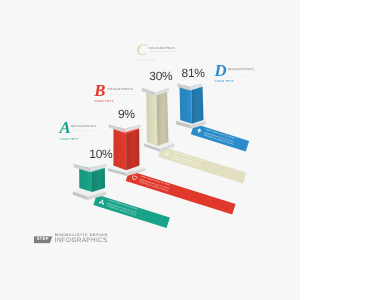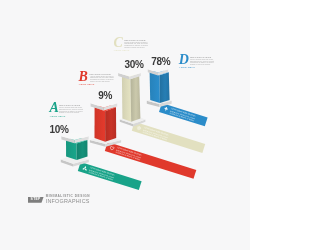--- a/index.html
+++ b/index.html
@@ -1,16 +1,16 @@
 <!DOCTYPE html>
 <html><head><meta charset="utf-8"><style>
 html,body{margin:0;padding:0;width:250px;height:250px;background:#fff;overflow:hidden}
 #stage{position:relative;width:250px;height:250px;background:#f7f7f8;font-family:"Liberation Sans",sans-serif}
 svg.scene{position:absolute;left:0;top:0}
-.pct{position:absolute;font-size:10px;font-weight:bold;color:#3a3a3a;transform:translateX(-50%);letter-spacing:-0.3px}
+.pct{position:absolute;font-size:10px;font-weight:normal;color:#3a3a3a;transform:translateX(-50%);letter-spacing:-0.3px}
 .badge{position:absolute;width:9px;text-align:center}
 .bl{font-family:"Liberation Serif",serif;font-style:italic;font-weight:bold;font-size:14px;line-height:10.5px}
 .bs{font-size:2.5px;letter-spacing:0.2px;margin-top:1.2px;white-space:nowrap}
 .txtblk{position:absolute;width:24px}
 .txtblk .ln:first-of-type{margin-top:0.4px}
 .hd{font-size:2.5px;line-height:3px;color:#9c9c9c;letter-spacing:0.18px;font-weight:bold}
 .ln{font-size:1.95px;line-height:1.75px;color:#b0b0b0;white-space:nowrap;overflow:hidden;letter-spacing:-0.02px}
 .ribcontent{position:absolute;transform-origin:0 0;display:flex;align-items:center;gap:1.6px;padding-left:3.2px;height:9.3px;box-sizing:border-box}
 .ribicon{width:5.4px;height:5.4px;flex:0 0 auto}
 .riblines{width:26px;padding-top:0.3px}
@@ -97,21 +97,21 @@
 <polygon points="146.8,100.7 159.3,104.10000000000001 159.3,107.10000000000001 146.8,103.7" fill="#c6c6c6"></polygon>
       <polygon points="171.6,100.7 159.3,104.10000000000001 159.3,107.10000000000001 171.6,103.7" fill="#d8d8d8"></polygon>
       <polygon points="146.8,100.7 159.3,97.3 171.6,100.7 159.3,104.10000000000001" fill="#efefef"></polygon>
 <polygon points="149.6,72.2 159.6,75.2 159.9,103.1 150.2,100.1" fill="url(#lg3)"></polygon>
       <polygon points="168.8,72.2 159.6,75.2 159.9,103.1 169.6,100.1" fill="url(#rg3)"></polygon>
       <polygon points="149.6,72.2 159.6,69.2 168.8,72.2 159.6,75.2" fill="#2f9add"></polygon>
 <polygon points="147.8,69.2 158.0,72.5 158.0,75.5 147.8,72.2" fill="#d0d0d0"></polygon>
       <polygon points="168.2,69.2 158.0,72.5 158.0,75.5 168.2,72.2" fill="#dfdfdf"></polygon>
       <polygon points="147.8,69.2 158.0,65.9 168.2,69.2 158.0,72.5" fill="#f8f8f8"></polygon>
     </svg>
-<div class="pct" style="left:59px;top:123.8px">10%</div>
+<div class="pct" style="left:84px;top:123.8px">10%</div>
 <div class="badge" style="left:49.5px;top:103.0px;color:#19a389">
 <div class="bl">A</div>
 <div class="bs">YOUR TEXT</div>
     </div>
 <div class="txtblk" style="left:59.0px;top:104.0px">
 <div class="hd">INFOGRAPHICS</div>
 <div class="ln">Lorem ipsum dolor sit amet, consectetur</div>
       <div class="ln">adipisicing elit, sed do eiusmod tempor</div>
       <div class="ln">incididunt ut labore et dolore magna</div>
       <div class="ln">aliqua ut enim ad minim.</div>
@@ -170,21 +170,21 @@
           <circle cx="5" cy="5" r="1.7"></circle>
           <path d="M5 0.9 V2.3 M5 7.7 V9.1 M0.9 5 H2.3 M7.7 5 H9.1 M2.1 2.1 L3.1 3.1 M6.9 6.9 L7.9 7.9 M7.9 2.1 L6.9 3.1 M3.1 6.9 L2.1 7.9"></path>
         </g>
       </svg>
 <div class="riblines">
         <div class="rl">Lorem ipsum dolor sit amet consectetur</div>
         <div class="rl">adipisicing elit sed do eiusmod tempor</div>
         <div class="rl">incididunt ut labore et dolore.</div>
       </div>
 </div>
-<div class="pct" style="left:160.9px;top:56.4px">78%</div>
+<div class="pct" style="left:160.9px;top:56.4px">81%</div>
 <div class="badge" style="left:178.8px;top:54.6px;color:#2b8cc9">
 <div class="bl">D</div>
 <div class="bs">YOUR TEXT</div>
     </div>
 <div class="txtblk" style="left:190.0px;top:55.8px">
 <div class="hd">INFOGRAPHICS</div>
 <div class="ln">Lorem ipsum dolor sit amet, consectetur</div>
       <div class="ln">adipisicing elit, sed do eiusmod tempor</div>
       <div class="ln">incididunt ut labore et dolore magna</div>
       <div class="ln">aliqua ut enim ad minim.</div>

